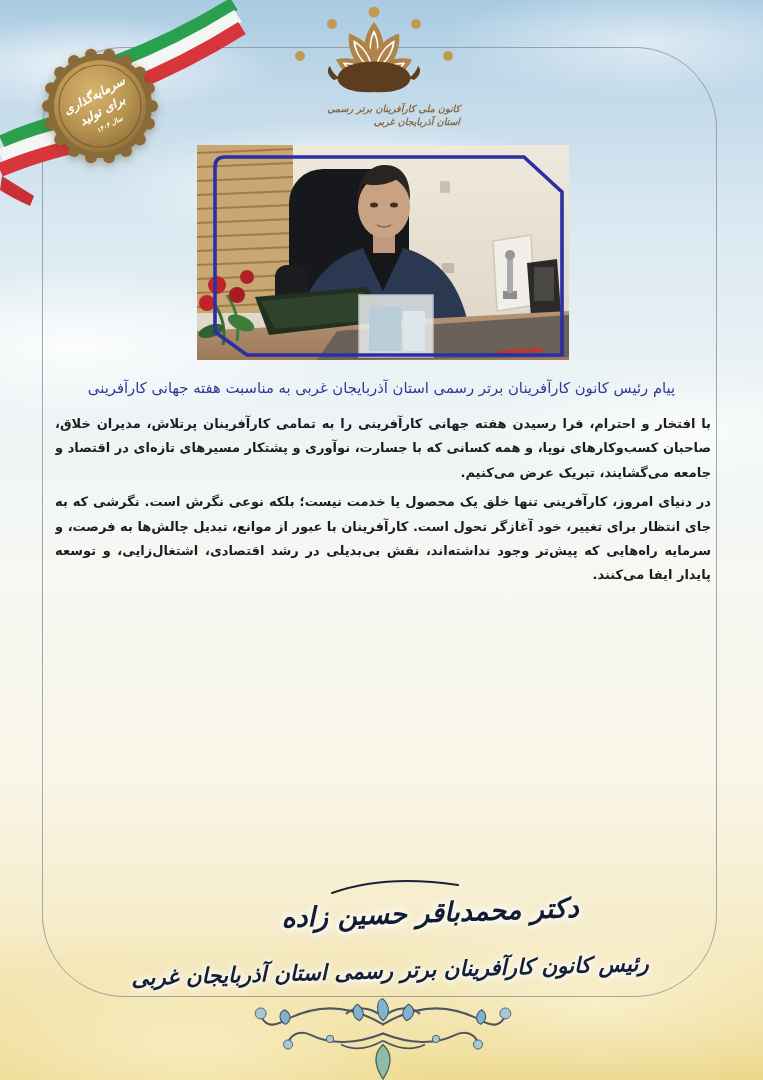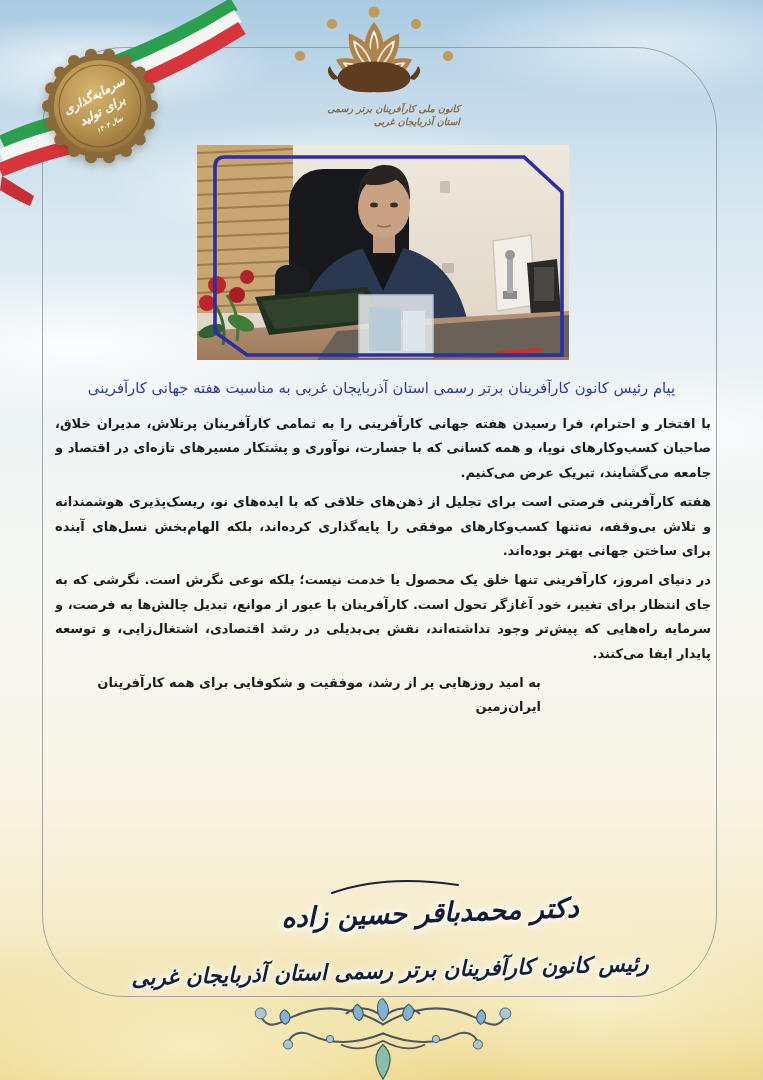--- a/index.html
+++ b/index.html
@@ -237,23 +237,21 @@
       <rect x="300" y="206" width="46" height="4" rx="2" fill="#c2342f" transform="rotate(-4 300 206)"></rect>
 
       <path d="M30,12 H327 L365,47 V210 H50 L18,187 V22 Q18,12 28,12 Z" fill="none" stroke="#2b2fa5" stroke-width="3.6"></path>
     </svg>
   </div>
 
   <div class="headline" dir="rtl">پیام رئیس کانون کارآفرینان برتر رسمی استان آذربایجان غربی  به مناسبت هفته جهانی کارآفرینی</div>
 
   <div class="body-text" dir="rtl">
     <p>با افتخار و احترام، فرا رسیدن هفته جهانی کارآفرینی را به تمامی کارآفرینان پرتلاش، مدیران خلاق، صاحبان کسب‌وکارهای نوپا، و همه کسانی که با جسارت، نوآوری و پشتکار مسیرهای تازه‌ای در اقتصاد و جامعه می‌گشایند، تبریک عرض می‌کنیم.</p>
-    <p>هفته کارآفرینی فرصتی است برای تجلیل از ذهن‌های خلاقی که با ایده‌های نو، ریسک‌پذیری هوشمندانه و تلاش بی‌وقفه، نه‌تنها کسب‌وکارهای موفقی را پایه‌گذاری کرده‌اند، بلکه الهام‌بخش نسل‌های آینده برای ساختن جهانی بهتر بوده‌اند.</p>
     <p>در دنیای امروز، کارآفرینی تنها خلق یک محصول یا خدمت نیست؛ بلکه نوعی نگرش است. نگرشی که به جای انتظار برای تغییر، خود آغازگر تحول است. کارآفرینان با عبور از موانع، تبدیل چالش‌ها به فرصت، و سرمایه راه‌هایی که پیش‌تر وجود نداشته‌اند، نقش بی‌بدیلی در رشد اقتصادی، اشتغال‌زایی، و توسعه پایدار ایفا می‌کنند.</p>
-    <p class="closing-line">به امید روزهایی پر از رشد، موفقیت و شکوفایی برای همه کارآفرینان ایران‌زمین</p>
   </div>
 
   <svg class="sig-swash" viewBox="0 0 130 20" aria-hidden="true">
     <path d="M2,17 Q55,-2 128,9" stroke="#1a2238" stroke-width="2" fill="none" stroke-linecap="round"></path>
   </svg>
   <div class="sig-name" dir="rtl">دکتر محمدباقر حسین زاده</div>
   <div class="sig-title" dir="rtl">رئیس کانون کارآفرینان برتر رسمی استان آذربایجان غربی</div>
 
   <svg class="footer-ornament" viewBox="0 0 340 92" aria-hidden="true">
     <g stroke="#4d5560" stroke-width="2.2" fill="none" stroke-linecap="round">

